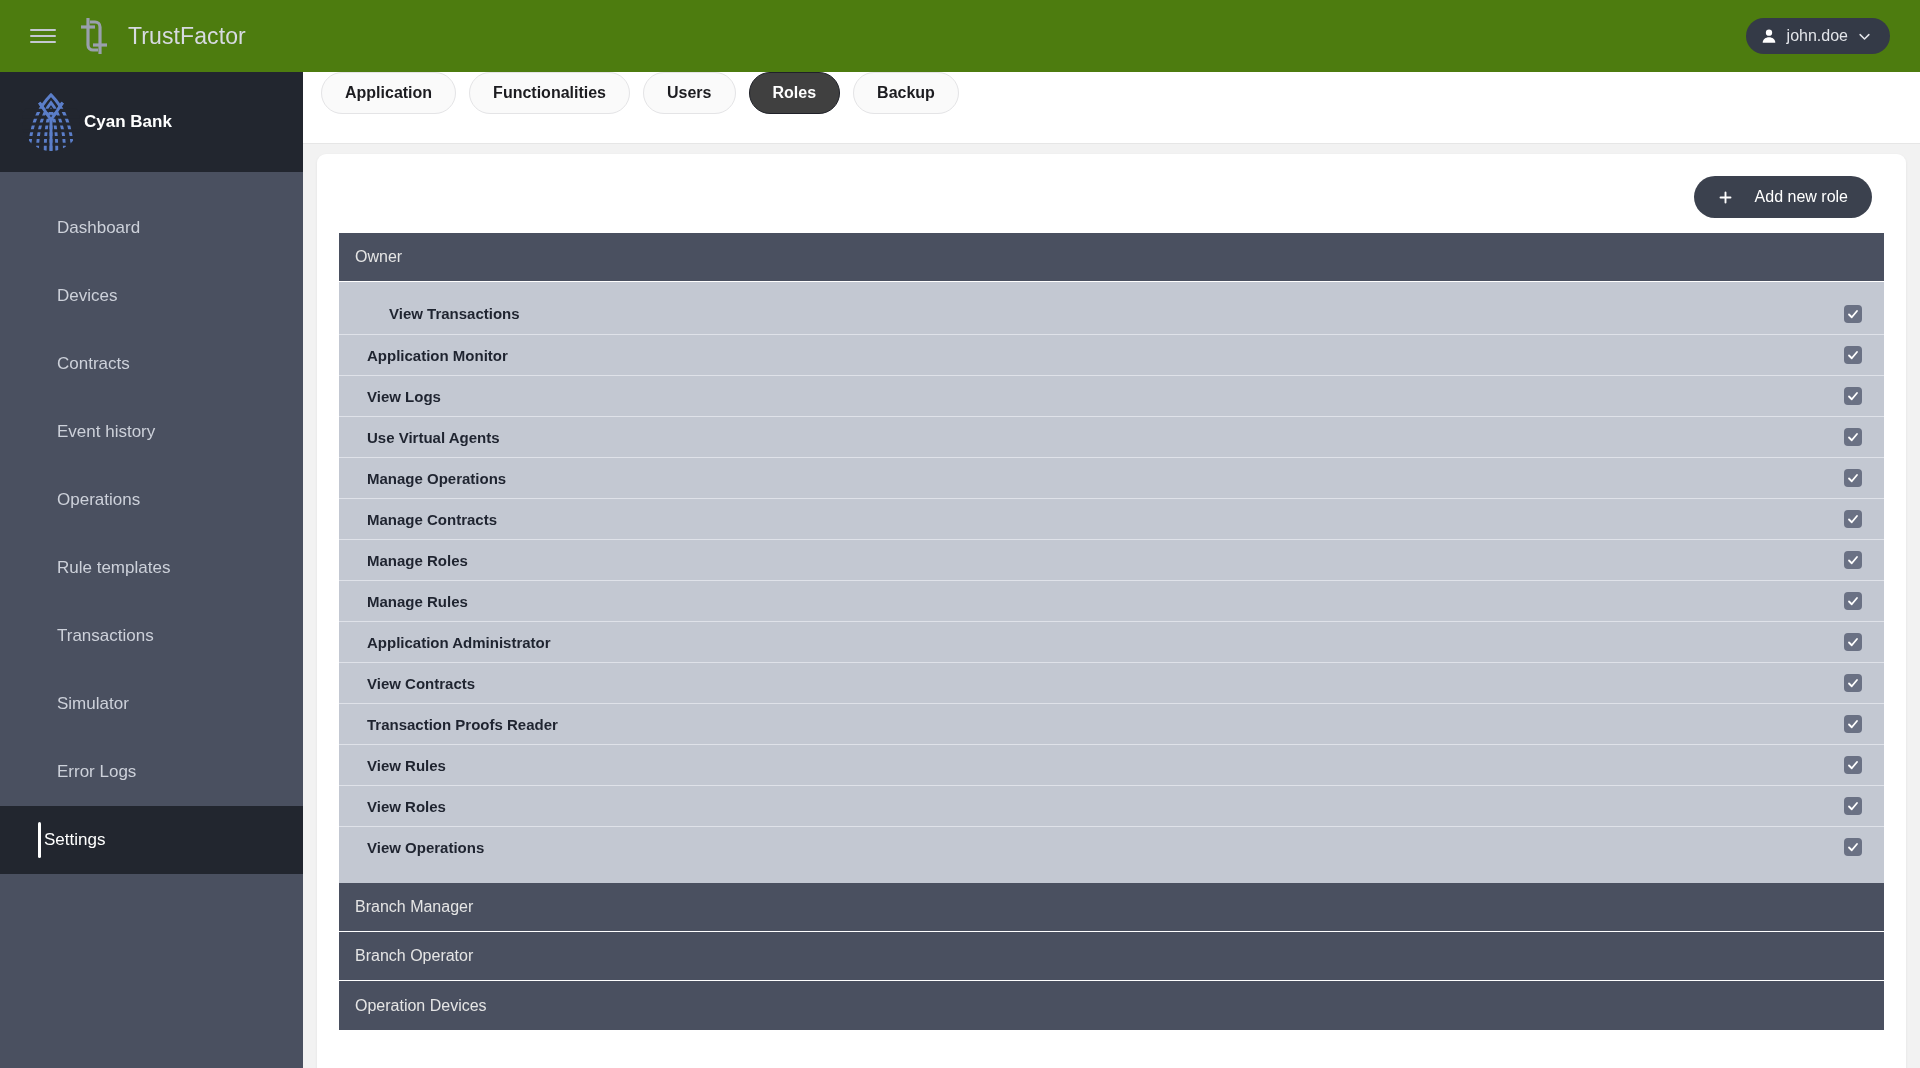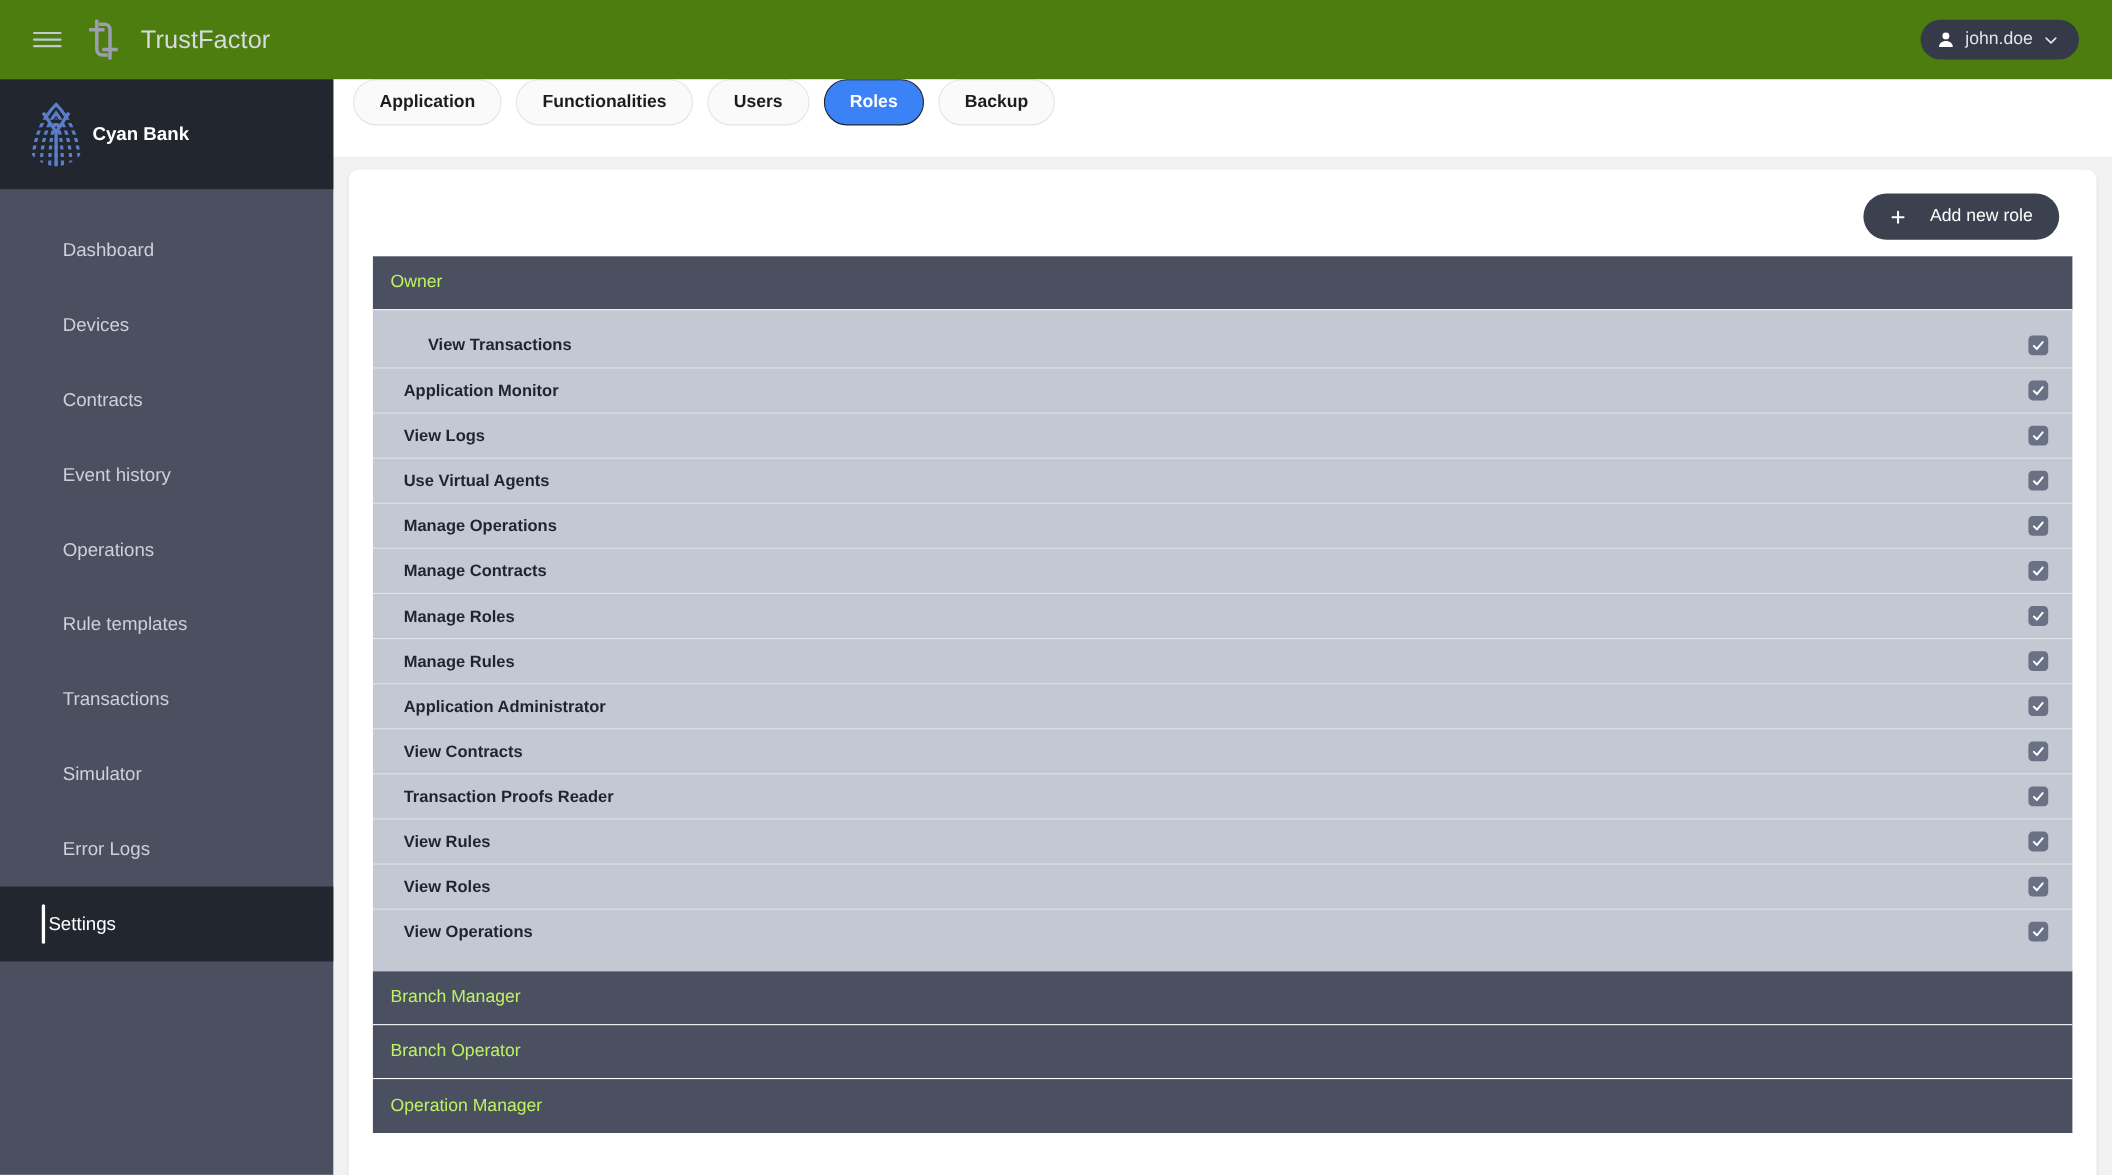--- a/index.html
+++ b/index.html
@@ -147,21 +147,21 @@
     background: #fafafa;
     border-radius: 22px;
     padding: 11px 23px;
     font-size: 16px;
     font-weight: bold;
     color: #1c1c20;
     cursor: pointer;
     white-space: nowrap;
   }
   .tab.active {
-    background: #3b82f6;
+    background: #404040;
     border-color: #1f2128;
     color: #ffffff;
   }
 
   .content-card {
     position: absolute;
     top: 82px;
     left: 14px;
     width: 1589px;
     height: 968px;
@@ -188,21 +188,21 @@
     font-size: 16px;
     font-family: inherit;
     cursor: pointer;
   }
   .plus-icon { width: 15px; height: 15px; display:block; }
 
   
   .roles-wrap { padding: 0 2px; }
   .role-header {
     background: #4a5060;
-    color: #bef264;
+    color: #e5e5e5;
     font-size: 16px;
     height: 49px;
     display: flex;
     align-items: center;
     padding-left: 16px;
     cursor: pointer;
     border-bottom: 1px solid #ffffff;
   }
   .role-body {
     background: #c3c8d2;
@@ -485,19 +485,19 @@
             <span>Branch Manager</span>
           </div>
         </div>
         <div class="role-group">
           <div class="role-header collapsed">
             <span>Branch Operator</span>
           </div>
         </div>
         <div class="role-group">
           <div class="role-header collapsed">
-            <span>Operation Manager</span>
+            <span>Operation Devices</span>
           </div>
         </div>
       </div>
 
   </div>
 </div>
 
 </body></html>

